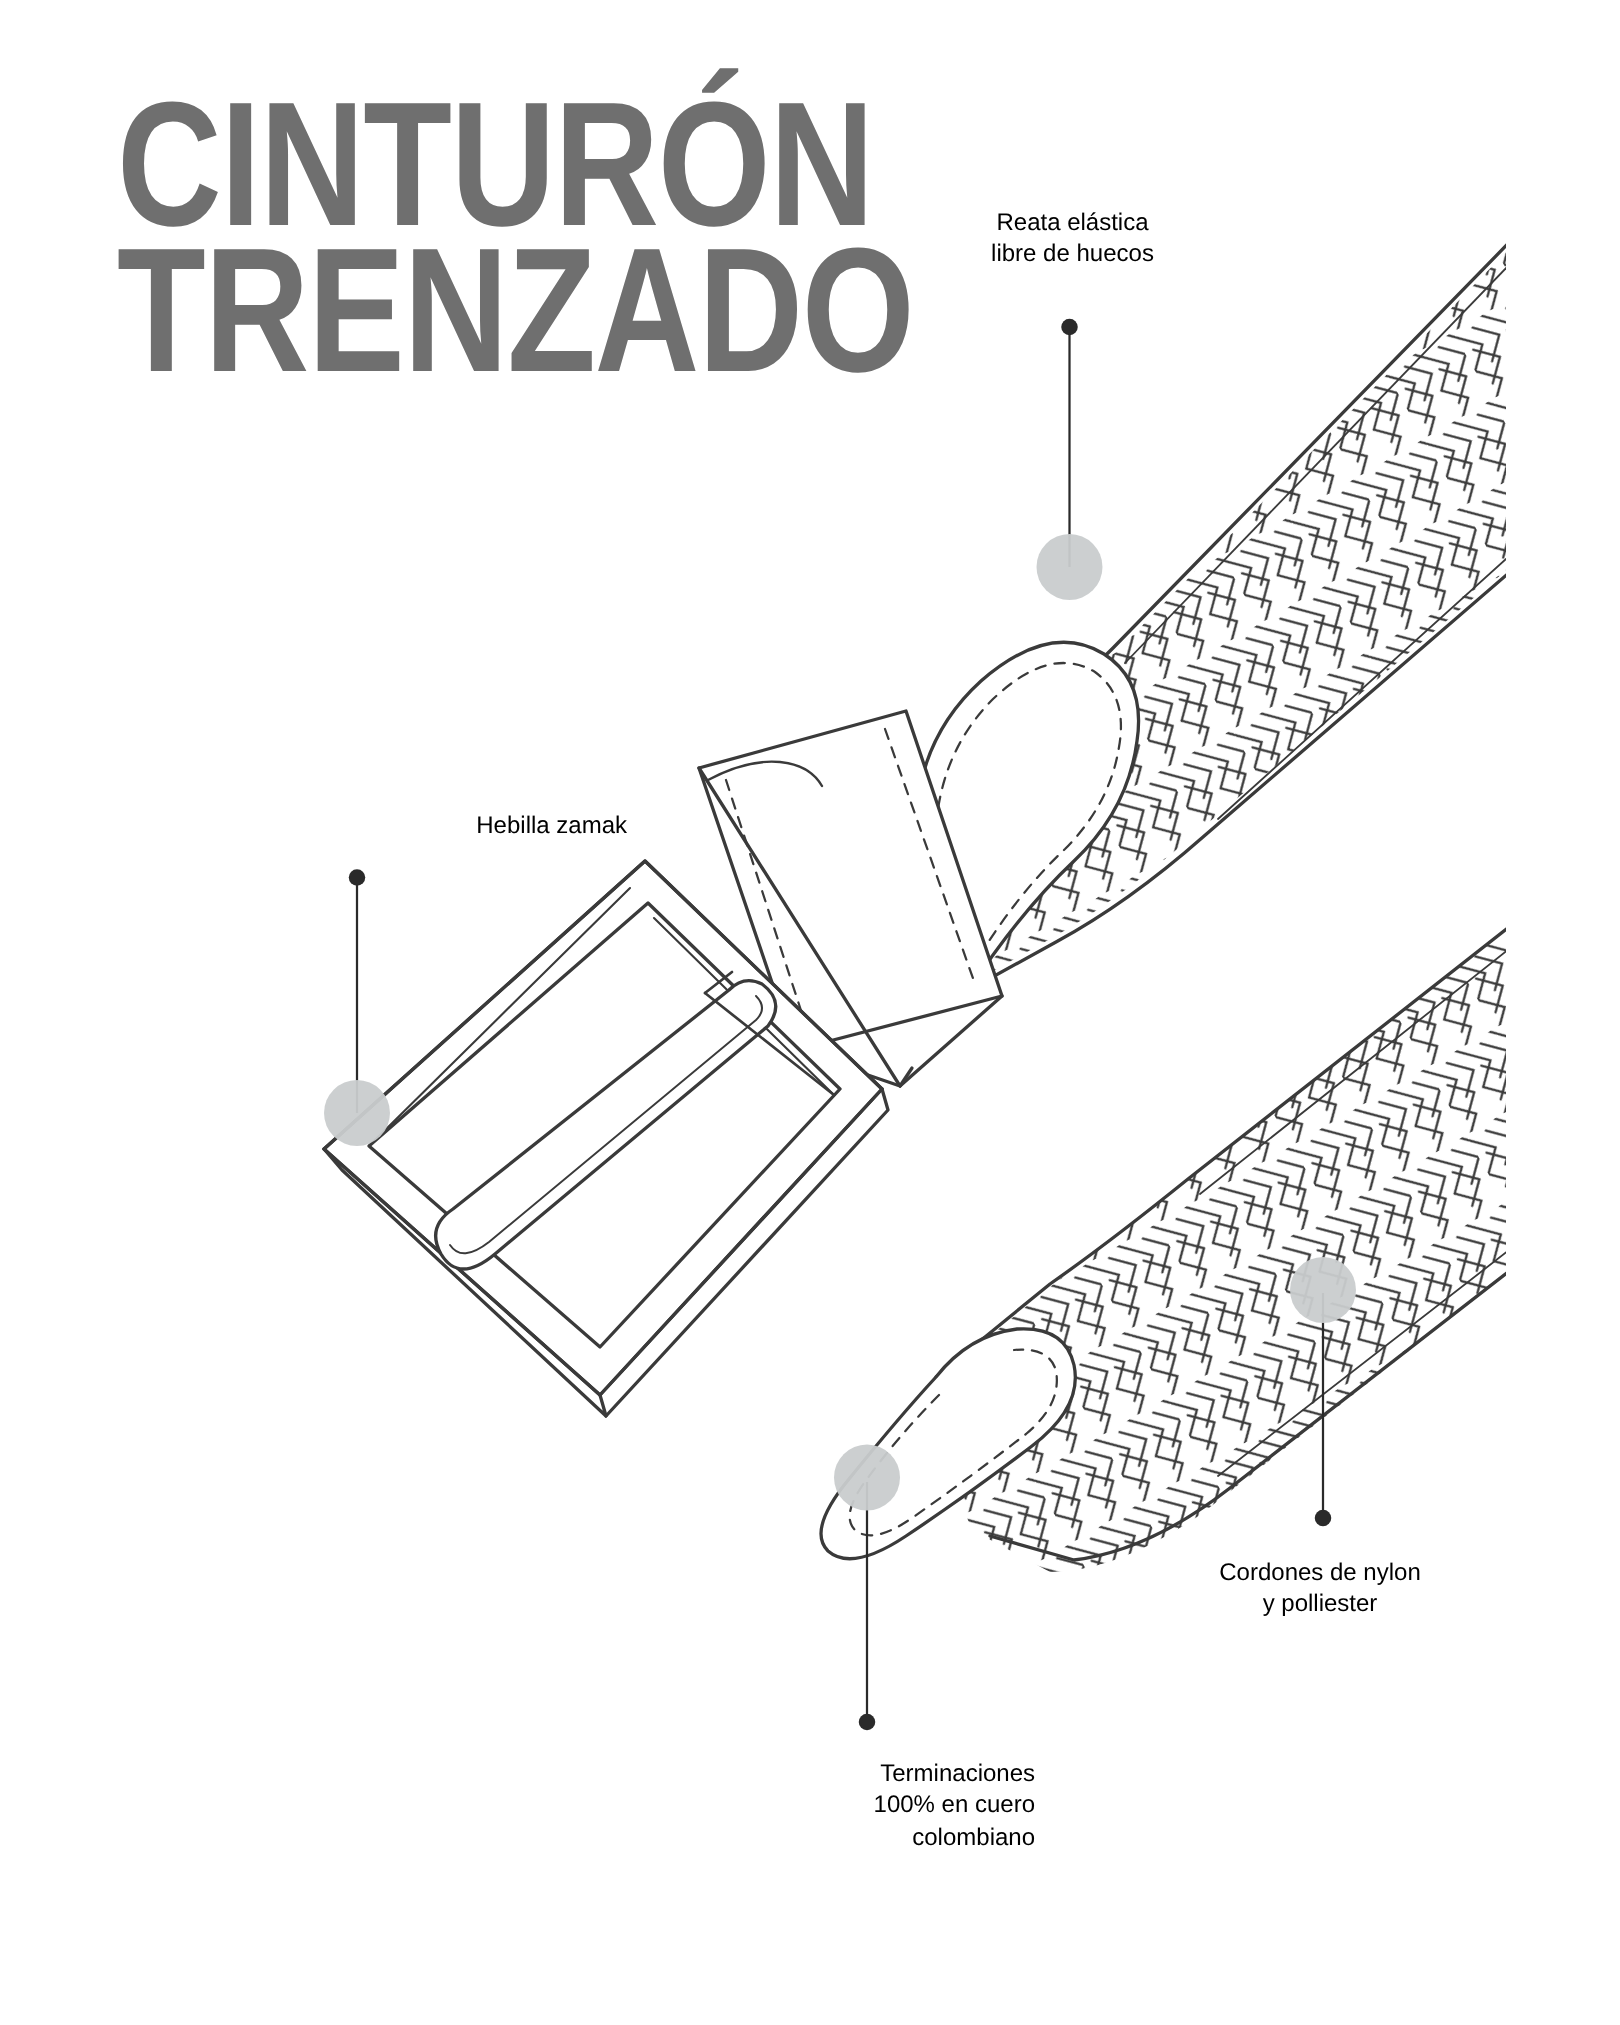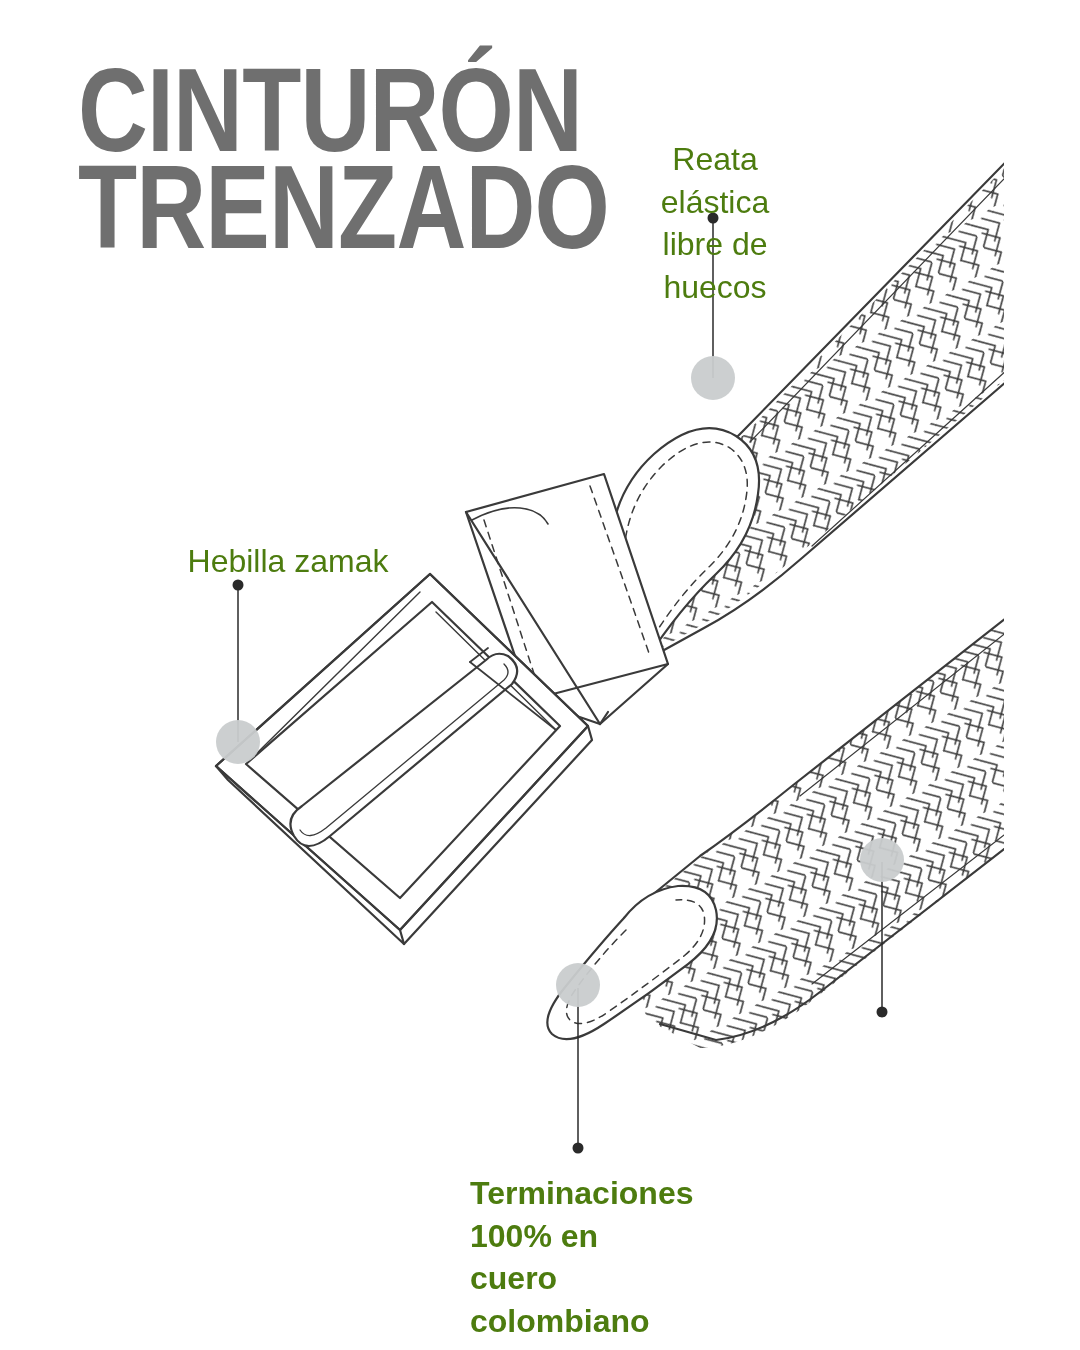--- a/index.html
+++ b/index.html
@@ -34,29 +34,29 @@
     color: #6f6f6f;
     font-size: 118px;
     line-height: 0.82;
     letter-spacing: -1px;
     transform: scaleX(0.82);
     transform-origin: left top;
     white-space: nowrap;
   }
   .callout {
     position: absolute;
-    color: #4d7c0f;
-    font-size: 32px;
+    color: #000000;
+    font-size: 16px;
     line-height: 1.33;
     white-space: pre-line;
   }
   #label-reata { left: 620px; top: 138px; text-align: center; width: 190px; }
-  #label-hebilla { left: 158px; top: 540px; text-align: center; width: 260px; }
+  #label-hebilla { left: 158px; top: 540px; text-align: right; width: 260px; }
   #label-cordones { left: 760px; top: 1038px; text-align: center; width: 240px; }
-  #label-terminaciones { left: 470px; top: 1172px; text-align: left; width: 220px; font-weight: bold; }
+  #label-terminaciones { left: 470px; top: 1172px; text-align: right; width: 220px; }
 </style>
 </head>
 <body>
 
 <div id="page">
 
   <svg class="layer" viewBox="0 0 1080 1350" xmlns="http://www.w3.org/2000/svg">
     <defs>
 
       <pattern id="weave" width="52" height="52" patternUnits="userSpaceOnUse" patternTransform="rotate(-30)">
@@ -172,17 +172,19 @@
   </svg>
 
   <div id="title-block">
     <div class="title-line">CINTURÓN</div>
     <div class="title-line">TRENZADO</div>
   </div>
 
   <div class="callout" id="label-reata">Reata elástica
 libre de huecos</div>
   <div class="callout" id="label-hebilla">Hebilla zamak</div>
+  <div class="callout" id="label-cordones">Cordones de nylon
+y polliester</div>
   <div class="callout" id="label-terminaciones">Terminaciones
 100% en cuero
 colombiano</div>
 
 </div>
 
 </body></html>

